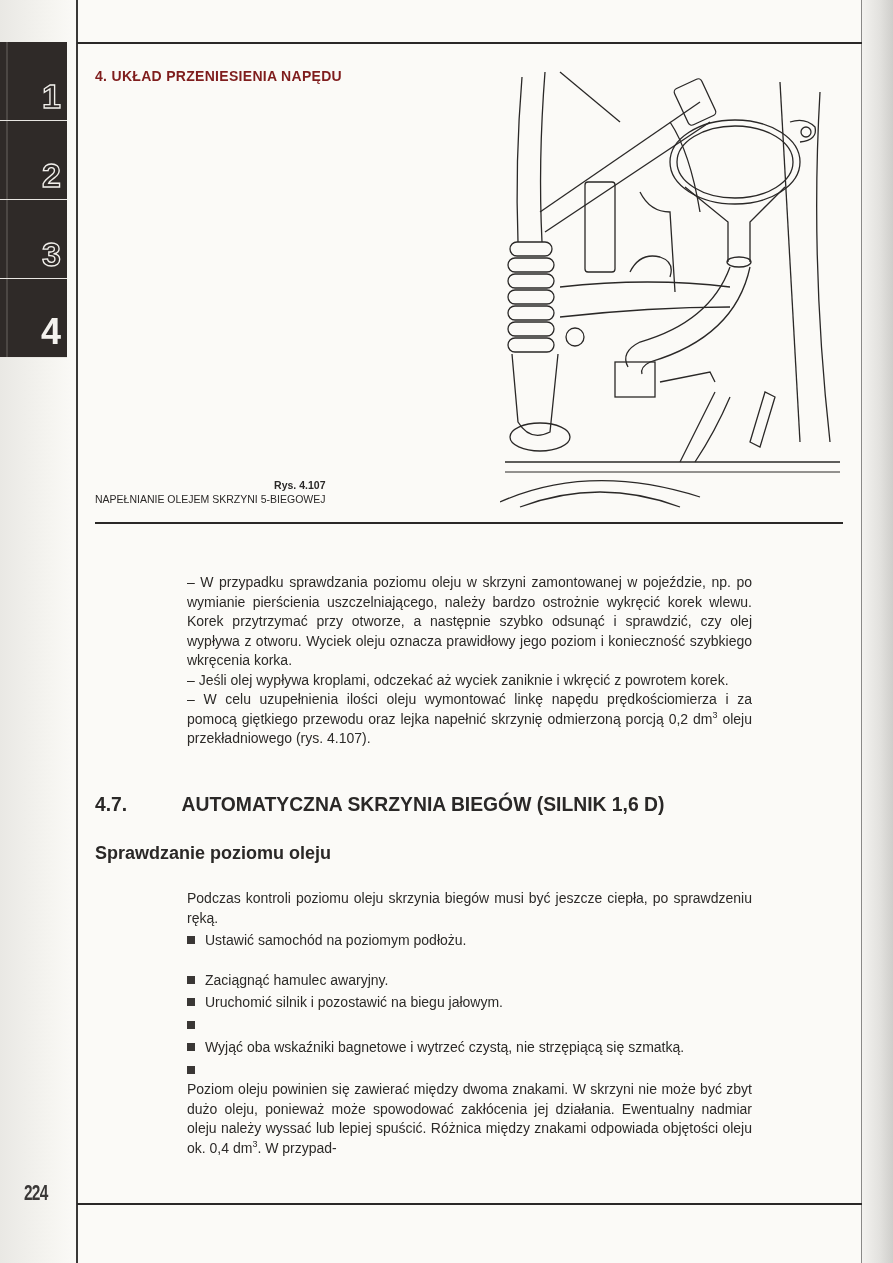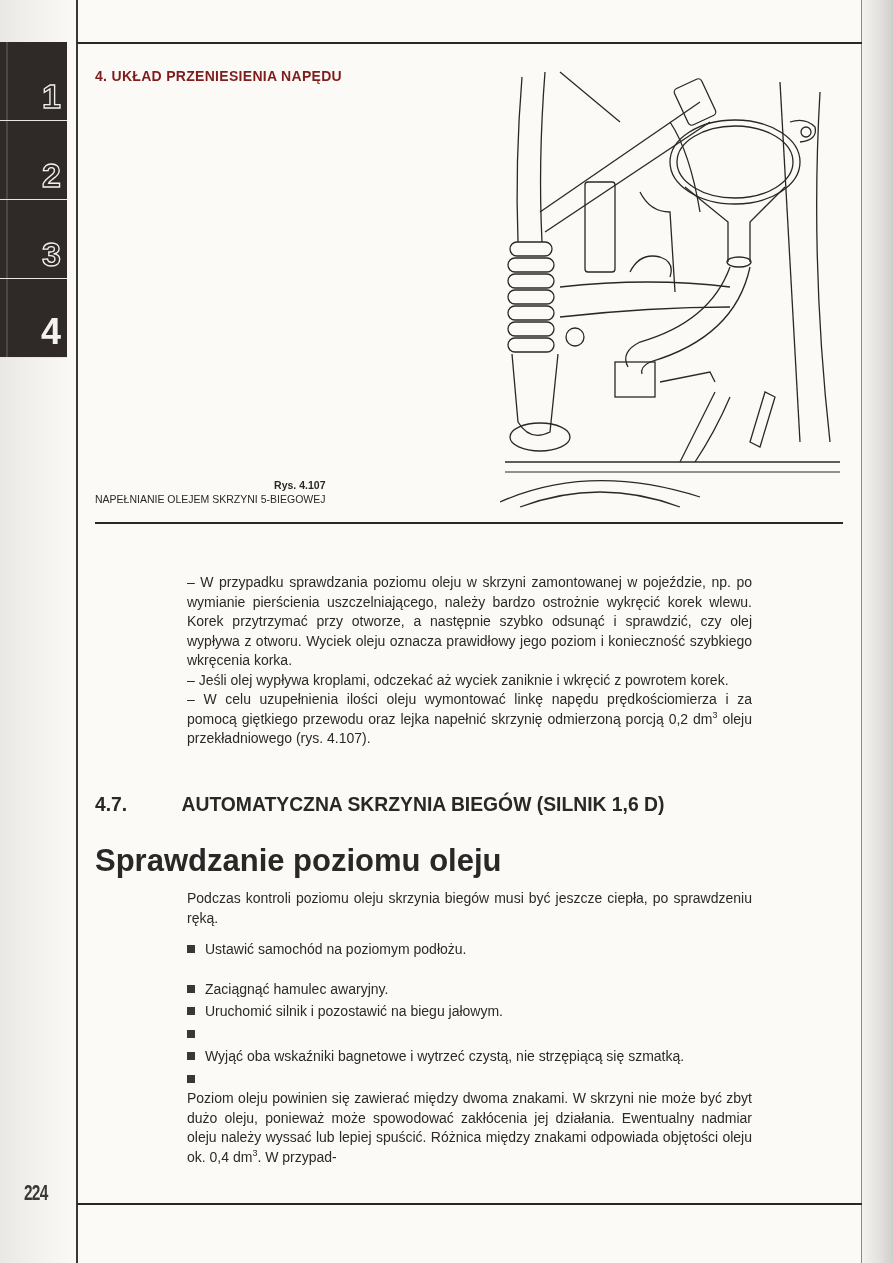--- a/index.html
+++ b/index.html
@@ -33,21 +33,21 @@
   .caption { position:absolute; left:95px; top:478px; font-size:10.5px; line-height:14px; color:#2a2827; }
   .caption .fig-num { font-weight:bold;text-align:right; }
 
   .body-text { position:absolute; left:187px; width:565px; font-size:14px; line-height:19.5px; color:#2c2a28; text-align:justify; }
   .body-text p { margin:0; }
   .dash-para { text-indent:0; }
   sup { font-size:9px; line-height:0; }
 
   .section-heading { position:absolute; left:95px; top:792px; font-weight:bold; font-size:21px; color:#2a2827; transform:scaleX(0.92); transform-origin:left; white-space:nowrap; }
   .section-heading .sec-num { display:inline-block; width:94px; }
-  .subheading { position:absolute; left:95px; top:843px; font-weight:bold; font-size:31px; color:#2a2827; }
+  .subheading { position:absolute; left:95px; top:843px; font-weight:bold; font-size:18px; color:#2a2827; }
 
   .bullet-item { position:relative; padding-left:0; margin:0; }
   .bullet { display:inline-block; width:8px; height:8px; background:#3a3735; margin-right:10px; vertical-align:1px; }
 
   .page-number { position:absolute; left:24px; top:1180px; font-size:22px; font-weight:bold; color:#3a3837; transform:scaleX(0.7); transform-origin:left; letter-spacing:-1px; }
 </style>
 </head>
 <body>
 
 <div class="left-shade"></div>
@@ -149,21 +149,21 @@
   <p class="dash-para"><span>– W celu uzupełnienia ilości oleju wymontować linkę napędu prędkościomierza i za pomocą giętkiego przewodu oraz lejka napełnić skrzynię odmierzoną porcją 0,2 dm</span><sup>3</sup><span> oleju przekładniowego (rys. 4.107).</span></p>
 </div>
 
 <div class="section-heading">
   <span class="sec-num">4.7.</span><span>AUTOMATYCZNA SKRZYNIA BIEGÓW (SILNIK 1,6 D)</span>
 </div>
 <div class="subheading">Sprawdzanie poziomu oleju</div>
 
 <div class="body-text" style="top:889px;">
   <p>Podczas kontroli poziomu oleju skrzynia biegów musi być jeszcze ciepła, po sprawdzeniu ręką.</p>
-  <p class="bullet-item" style="margin-top:12px;"><span class="bullet"></span><span>Ustawić samochód na poziomym podłożu.</span></p>
+  <p class="bullet-item" style="margin-top:3px;"><span class="bullet"></span><span>Ustawić samochód na poziomym podłożu.</span></p>
   <p class="bullet-item" style="margin-top:20px;"><span class="bullet"></span><span>Zaciągnąć hamulec awaryjny.</span></p>
   <p class="bullet-item" style="margin-top:3px;"><span class="bullet"></span><span>Uruchomić silnik i pozostawić na biegu jałowym.</span></p>
   <p class="bullet-item" style="margin-top:3px;"><span class="bullet"></span></p>
   <p class="bullet-item" style="margin-top:3px;"><span class="bullet"></span><span>Wyjąć oba wskaźniki bagnetowe i wytrzeć czystą, nie strzępiącą się szmatką.</span></p>
   <p class="bullet-item" style="margin-top:3px;"><span class="bullet"></span></p>
   <p><span>Poziom oleju powinien się zawierać między dwoma znakami. W skrzyni nie może być zbyt dużo oleju, ponieważ może spowodować zakłócenia jej działania. Ewentualny nadmiar oleju należy wyssać lub lepiej spuścić. Różnica między znakami odpowiada objętości oleju ok. 0,4 dm</span><sup>3</sup><span>. W przypad-</span></p>
 </div>
 
 <div class="hrule" style="left:77px; top:1203px; width:785px;"></div>
 <div class="page-number">224</div>

